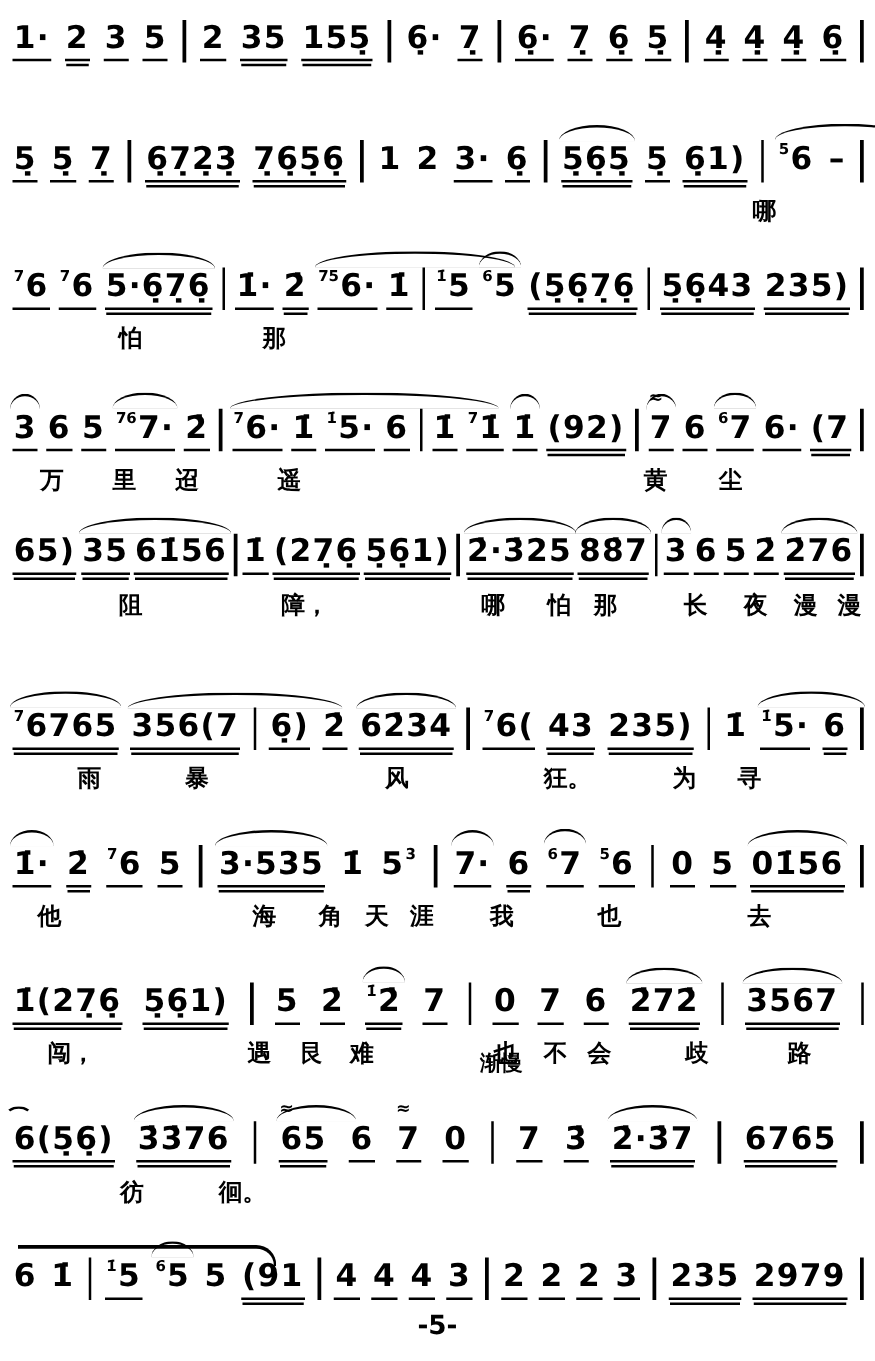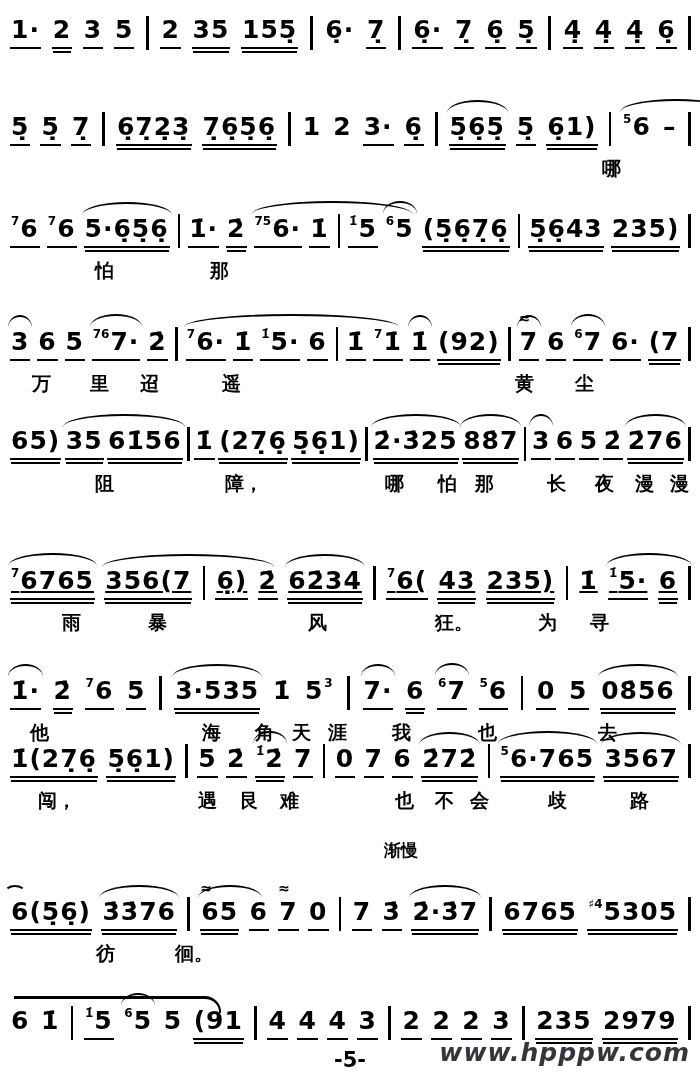--- a/index.html
+++ b/index.html
@@ -83,21 +83,21 @@
           <div class="bar"></div>
         </div>
         <div class="lyrics" style="top: 44px;">
           <span class="lyric" style="left: 592px;">哪</span>
         </div>
       </div>
       <div class="system" style="top: 214px;">
         <div class="notes">
           <span class="note u1"><span class="grace">7</span><span>6</span></span>
           <span class="note u1"><span class="grace">7</span><span>6</span></span>
-          <span class="note u2"><span>5·6̣5̣6̣</span><div class="tie"></div></span>
+          <span class="note u2"><span>5·6̣7̣6̣</span><div class="tie"></div></span>
           <div class="bar"></div>
           <span class="note u1"><span>1̇·</span></span>
           <span class="note u2"><span>2̇</span></span>
           <span class="note u1"><span class="grace">75</span><span>6·</span><div class="tie" style="width: 160px; right: auto;"></div></span>
           <span class="note u1"><span>1̇</span></span>
           <div class="bar"></div>
           <span class="note u1"><span class="grace">1̇</span><span>5</span></span>
           <span class="note"><span class="grace">6</span><span>5</span><div class="tie"></div></span>
           <span class="note u2"><span>(5̣6̣7̣6̣</span></span>
           <div class="bar"></div>
@@ -169,21 +169,21 @@
           <span class="lyric" style="left: 215px;">障，</span>
           <span class="lyric" style="left: 375px;">哪</span>
           <span class="lyric" style="left: 428px;">怕</span>
           <span class="lyric" style="left: 465px;">那</span>
           <span class="lyric" style="left: 537px;">长</span>
           <span class="lyric" style="left: 585px;">夜</span>
           <span class="lyric" style="left: 625px;">漫</span>
           <span class="lyric" style="left: 660px;">漫</span>
         </div>
       </div>
-      <div class="system" style="top: 566px; text-decoration: underline;">
+      <div class="system" style="top: 566px;">
         <div class="notes">
           <span class="note u2"><span class="grace">7</span><span>6765</span><div class="tie"></div></span>
           <span class="note u2"><span>356(7</span><div class="tie" style="width: 172px; right: auto;"></div></span>
           <div class="bar"></div>
           <span class="note u1"><span>6̣)</span></span>
           <span class="note u1"><span>2̇</span></span>
           <span class="note u2"><span>62̇34</span><div class="tie"></div></span>
           <div class="bar"></div>
           <span class="note u1"><span class="grace">7</span><span>6(</span></span>
           <span class="note u2"><span>43</span></span>
@@ -214,50 +214,49 @@
           <span class="note"><span>1̇</span></span>
           <span class="note"><span>5</span><span class="gracep">3</span></span>
           <div class="bar"></div>
           <span class="note u1"><span>7·</span><div class="tie"></div></span>
           <span class="note u2"><span>6</span></span>
           <span class="note u1"><span class="grace">6</span><span>7</span><div class="tie"></div></span>
           <span class="note u1"><span class="grace">5</span><span>6</span></span>
           <div class="bar"></div>
           <span class="note u1"><span>0</span></span>
           <span class="note u1"><span>5</span></span>
-          <span class="note u2"><span>08̇56</span><div class="tie"></div></span>
+          <span class="note u2"><span>01̇56</span><div class="tie"></div></span>
           <div class="bar"></div>
         </div>
         <div class="lyrics" style="top: 44px;">
           <span class="lyric" style="left: 20px;">他</span>
           <span class="lyric" style="left: 192px;">海</span>
           <span class="lyric" style="left: 245px;">角</span>
           <span class="lyric" style="left: 282px;">天</span>
           <span class="lyric" style="left: 318px;">涯</span>
           <span class="lyric" style="left: 382px;">我</span>
           <span class="lyric" style="left: 468px;">也</span>
           <span class="lyric" style="left: 588px;">去</span>
         </div>
       </div>
-      <div class="system" style="top: 744px;">
+      <div class="system" style="top: 786px;">
         <div class="notes">
           <span class="note u2"><span>1̇(27̣6̣</span></span>
           <span class="note u2"><span>5̣6̣1)</span></span>
           <div class="bar"></div>
           <span class="note u1"><span>5</span></span>
           <span class="note u1"><span>2̇</span></span>
           <span class="note u2"><span class="grace">1̇</span><span>2̇</span><div class="tie"></div></span>
           <span class="note u1"><span>7</span></span>
           <div class="bar"></div>
           <span class="note u1"><span>0</span></span>
           <span class="note u1"><span>7</span></span>
           <span class="note u1"><span>6</span></span>
           <span class="note u2"><span>2̇72̇</span><div class="tie"></div></span>
           <div class="bar"></div>
-          <span class="note u2"><span class="grace">5</span><span>6·765</span><div class="tie"></div></span>
           <span class="note u2"><span>3567</span><div class="tie"></div></span>
           <div class="bar"></div>
         </div>
         <div class="lyrics" style="top: 44px;">
           <span class="lyric" style="left: 28px;">闯，</span>
           <span class="lyric" style="left: 188px;">遇</span>
           <span class="lyric" style="left: 230px;">艮</span>
           <span class="lyric" style="left: 270px;">难</span>
           <span class="lyric" style="left: 385px;">也</span>
           <span class="lyric" style="left: 425px;">不</span>
@@ -276,21 +275,20 @@
           <span class="note u2"><span class="orn">≈</span><span>65</span><div class="tie" style="width: 64px; right: auto;"></div></span>
           <span class="note u1"><span>6</span></span>
           <span class="note u1"><span class="orn">≈</span><span>7</span></span>
           <span class="note u1"><span>0</span></span>
           <div class="bar"></div>
           <span class="note u1"><span>7</span></span>
           <span class="note u1"><span>3̇</span></span>
           <span class="note u2"><span>2̇·3̇7</span><div class="tie"></div></span>
           <div class="bar"></div>
           <span class="note u2"><span>6765</span></span>
-          <span class="note u2"><span class="grace">♯4</span><span>5305</span></span>
           <div class="bar"></div>
         </div>
         <div class="lyrics" style="top: 44px;">
           <span class="lyric" style="left: 86px;">彷</span>
           <span class="lyric" style="left: 165px;">徊。</span>
         </div>
       </div>
       <div class="system" style="top: 1006px;">
         <div class="lead lead-line"></div>
         <div class="notes">
@@ -312,14 +310,13 @@
           <span class="note u1"><span>2</span></span>
           <span class="note u1"><span>3</span></span>
           <div class="bar"></div>
           <span class="note u2"><span>235</span></span>
           <span class="note u2"><span>2979</span></span>
           <div class="bar"></div>
         </div>
       </div>
     </div>
   <div class="footer-page" style="top:1048px;">-5-</div>
-  <div class="watermark" style="top: 1038px; color: rgb(53, 53, 61);">www.hpppw.com</div>
 </div>
 
 </body></html>

